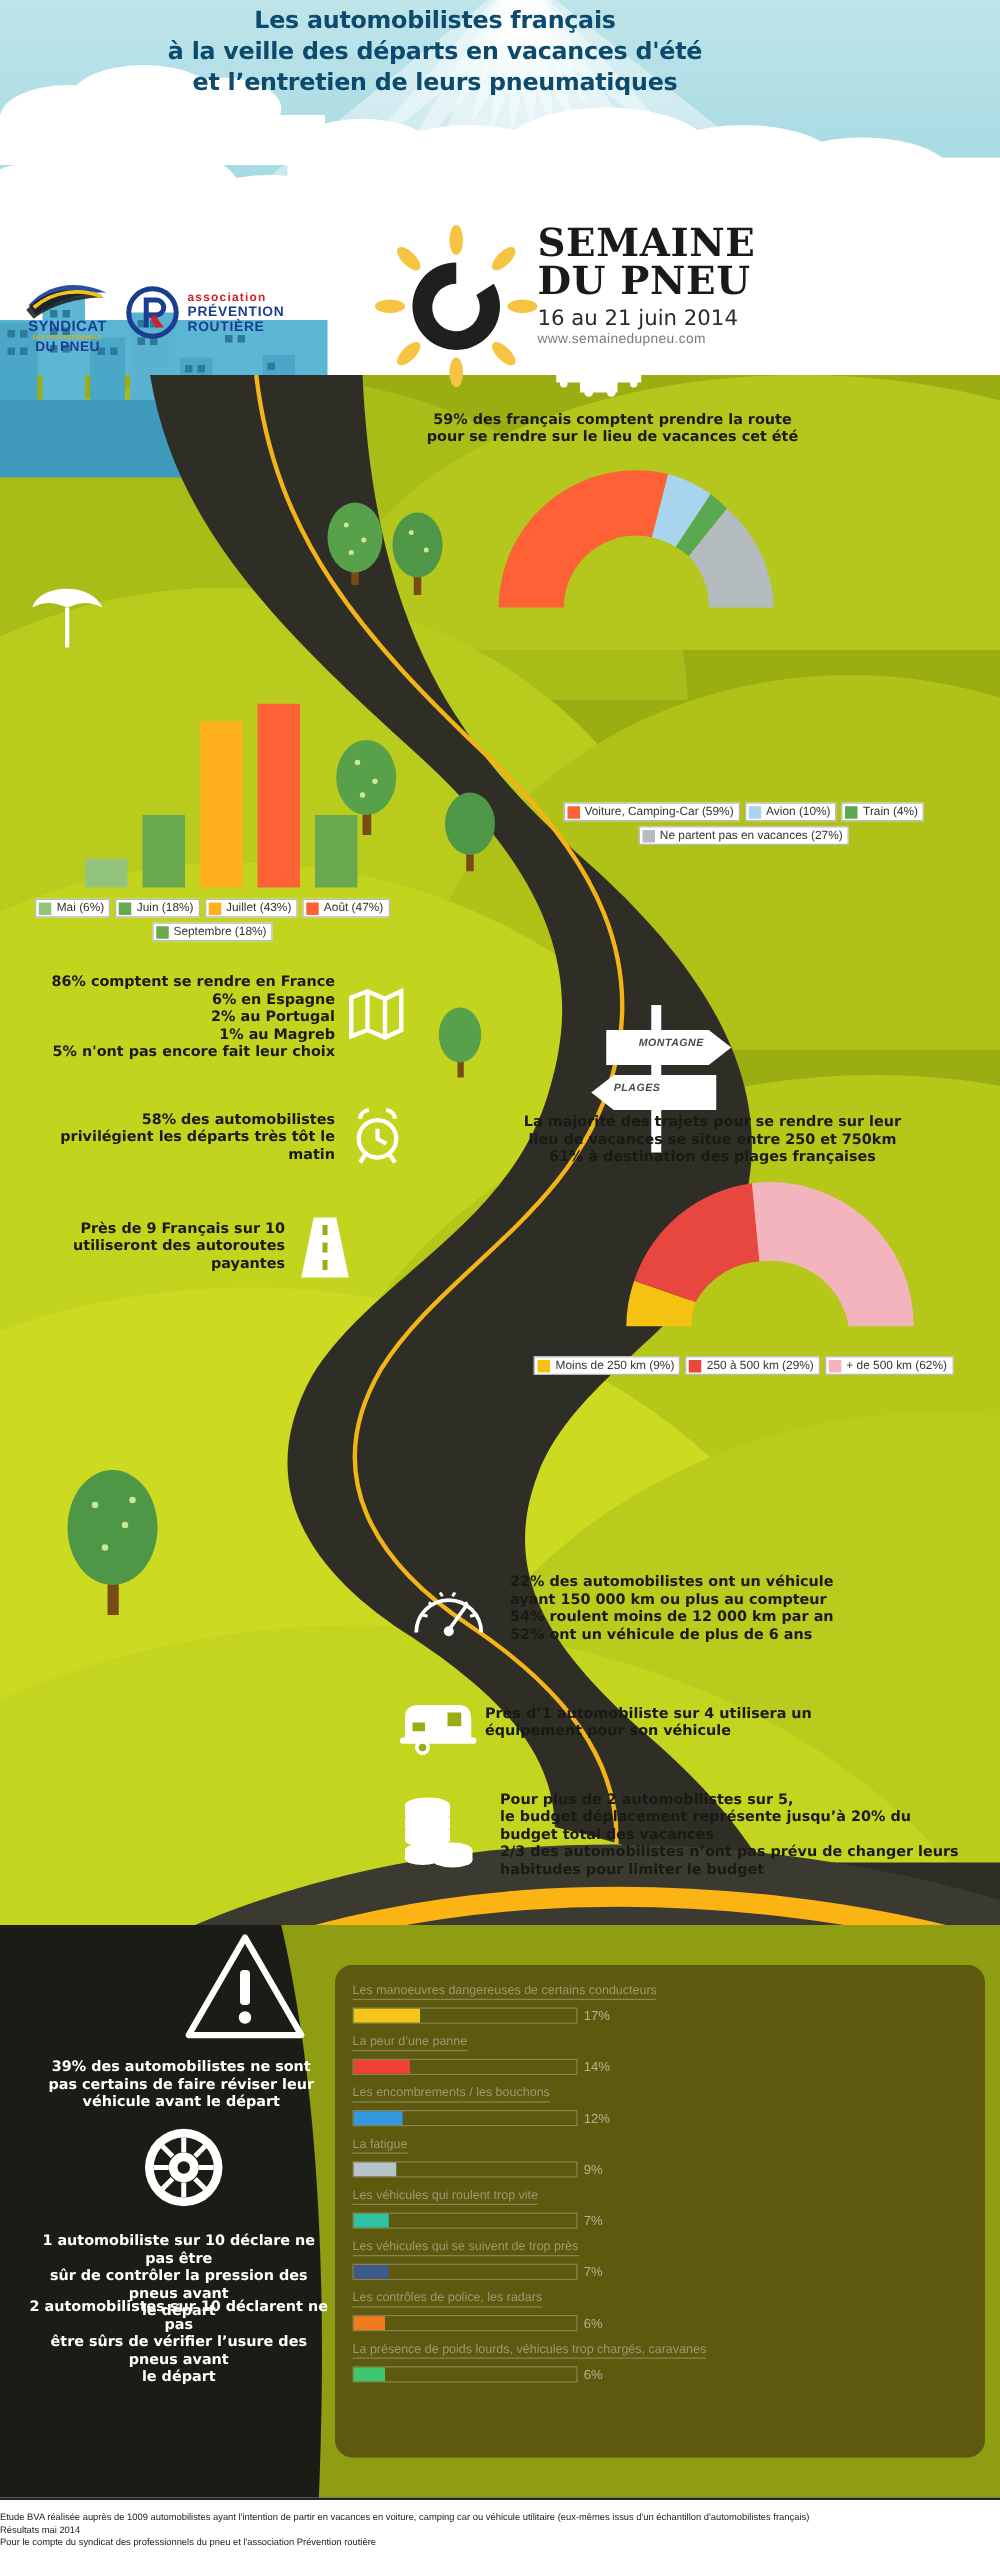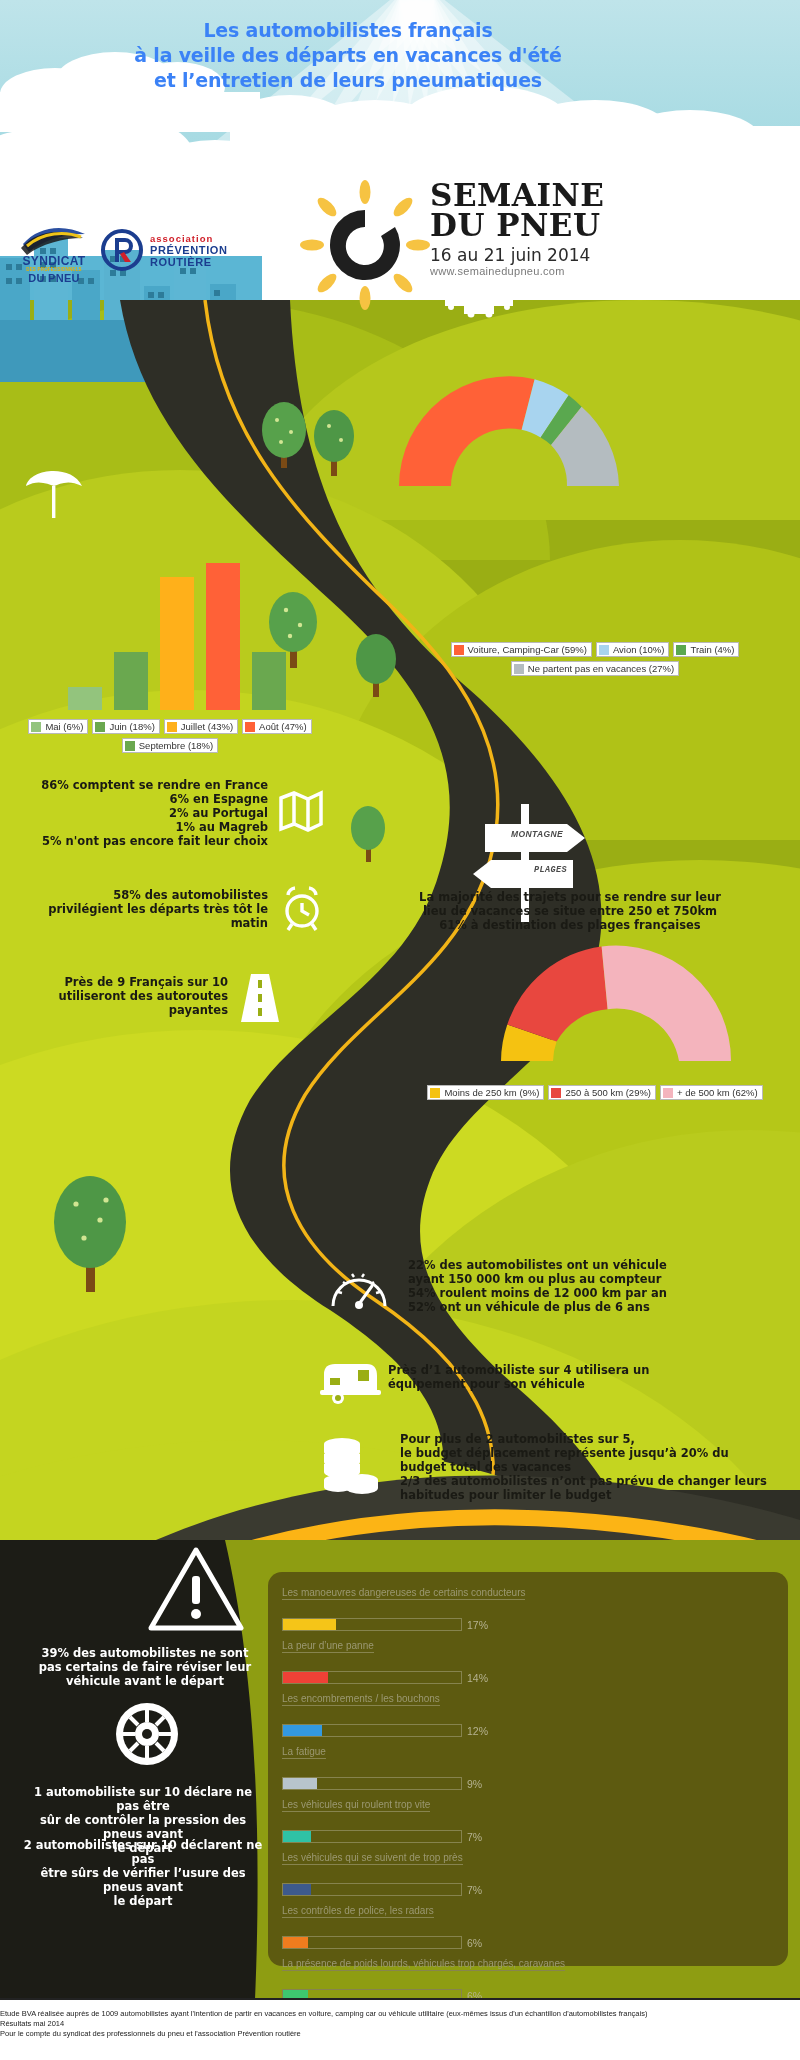--- a/index.html
+++ b/index.html
@@ -18,22 +18,22 @@
   }
   .rays { position: absolute; left: 50%; top: -250px; width: 1200px; height: 700px;
           margin-left: -600px; }
   .ray { position: absolute; left: 600px; top: 250px; width: 34px; height: 620px;
          background: rgba(255,255,255,.42); transform-origin: 50% 0%; }
   .cloud { position: absolute; background: #fff; border-radius: 50%; }
   .whitebox { position: absolute; background: #fff; }
 
   
   .title {
-    position: absolute; left: 0; top: 18px; width: 696px; text-align: center;
-    color: #3b82f6; font-weight: bold; font-size: 19px; line-height: 25px;
+    position: absolute; left: 0; top: 4px; width: 696px; text-align: center;
+    color: #0c4a6e; font-weight: bold; font-size: 19px; line-height: 25px;
     letter-spacing: -.2px; z-index: 30;
     font-family: "DejaVu Sans", sans-serif;
   }
 
   
   .logos { position: absolute; left: 0; top: 160px; width: 800px; height: 175px; z-index: 25; }
   .sdp-logo { position: absolute; left: 14px; top: 62px; width: 80px; text-align: center; }
   .sdp-mark { position: relative; width: 74px; height: 34px; margin: 0 auto; }
   .sdp-name { font-size: 12px; font-weight: bold; color: #1b3d8f; letter-spacing: .3px; line-height: 11px;}
   .sdp-sub  { font-size: 4.5px; font-weight: bold; color: #e8b000; letter-spacing: .2px; }
@@ -70,21 +70,21 @@
   
   .barchart { position: absolute; display: flex; align-items: flex-end; gap: 12px; z-index: 40;}
   .bar { width: 34px; }
 
   
   .fearpanel { position: absolute; background: #5d5a10; border-radius: 14px;
                z-index: 42; padding: 10px 14px; }
   .fear-row { margin-bottom: 4px; }
   .fear-label { color: #9b9872; font-size: 10px; font-family:"Liberation Sans",sans-serif;
                 border-bottom: 1px solid #87844f; padding-bottom: 1px; display:inline-block;}
-  .fear-barwrap { display: flex; align-items: flex-end; margin-top: 18px; }
+  .fear-barwrap { display: flex; align-items: flex-end; margin-top: 6px; }
   .fear-track { width: 180px; height: 13px; border: 1px solid #86834e; position: relative; }
   .fear-fill { height: 100%; position: absolute; left:0; top:0; }
   .fear-val { color: #b5b290; font-size: 10.5px; margin-left: 5px;
               font-family:"Liberation Sans",sans-serif; }
 
   
   .footer { position: absolute; left: 0; bottom: 0; width: 800px; height: 62px;
             background: #fff; z-index: 60; border-top: 2px solid #222; text-align: left;
             padding-top: 9px; }
   .footer div { font-size: 7.5px; color: #222; line-height: 10px;
@@ -330,20 +330,24 @@
       <circle cx="8" cy="24" r="3"></circle>
         <circle cx="24" cy="24" r="3"></circle>
       <path d="M42 14 q3-8 9-9 h10 q6 1 9 9 v9 h-28 z"></path>
       <circle cx="48" cy="24" r="3"></circle>
         <circle cx="64" cy="24" r="3"></circle>
       <path d="M21 20 q4-9 11-10 h8 q7 1 11 10 v11 h-30 z"></path>
       <circle cx="28" cy="31" r="3.5"></circle>
         <circle cx="46" cy="31" r="3.5"></circle>
     </g>
   </svg>
+  <div class="blk txt-dark ctr" style="left:340px;top:328px;width:300px;">
+    <div>59% des français comptent prendre la route</div>
+    <div>pour se rendre sur le lieu de vacances cet été</div>
+  </div>
 
   <svg class="blk" style="left:393px;top:370px;" width="232" height="122">
 
     <path d="M6 116 A110 110 0 0 1 141.6 9.2 L128.6 59.8 A58 58 0 0 0 58 116 Z" fill="#ff6137"></path>
 
     <path d="M141.6 9.2 A110 110 0 0 1 175.6 25.2 L147.6 67.6 A58 58 0 0 0 128.6 59.8 Z" fill="#a8d4ef"></path>
 
     <path d="M175.6 25.2 A110 110 0 0 1 188.6 36.8 L158 75 A58 58 0 0 0 147.6 67.6 Z" fill="#5aa84f"></path>
 
     <path d="M188.6 36.8 A110 110 0 0 1 226 116 L174 116 A58 58 0 0 0 158 75 Z" fill="#b4bcc0"></path>
@@ -452,23 +456,23 @@
 
   <div class="blk" style="left:455px;top:800px;">
     <svg width="150" height="130">
       <rect x="66" y="4" width="8" height="118" fill="#fff"></rect>
       <path d="M30 24 L112 24 L130 38 L112 52 L30 52 Z" fill="#fff"></path>
       <path d="M118 60 L36 60 L18 74 L36 88 L118 88 Z" fill="#fff"></path>
     </svg>
     <div style="position:absolute;left:44px;top:29px;width:76px;text-align:center;
                 font-size:8.5px;font-weight:bold;font-style:italic;color:#4a4a4a;
                 font-family:'Liberation Sans',sans-serif;letter-spacing:.4px;">MONTAGNE</div>
-    <div style="position:absolute;left:36px;top:65px;width:76px;text-align:right;
+    <div style="position:absolute;left:36px;top:65px;width:76px;text-align:left;
                 font-size:8.5px;font-weight:bold;font-style:italic;color:#4a4a4a;
-                font-family:Liberation Mono, monospace;letter-spacing:.4px;">PLAGES</div>
+                font-family:Liberation Sans, sans-serif;letter-spacing:.4px;">PLAGES</div>
   </div>
 
   <div class="blk txt-dark ctr" style="left:350px;top:890px;width:440px;">
     <div>La majorité des trajets pour se rendre sur leur</div>
     <div>lieu de vacances se situe entre 250 et 750km</div>
     <div>61% à destination des plages françaises</div>
   </div>
 
   <svg class="blk" style="left:495px;top:940px;" width="242" height="127">
 

